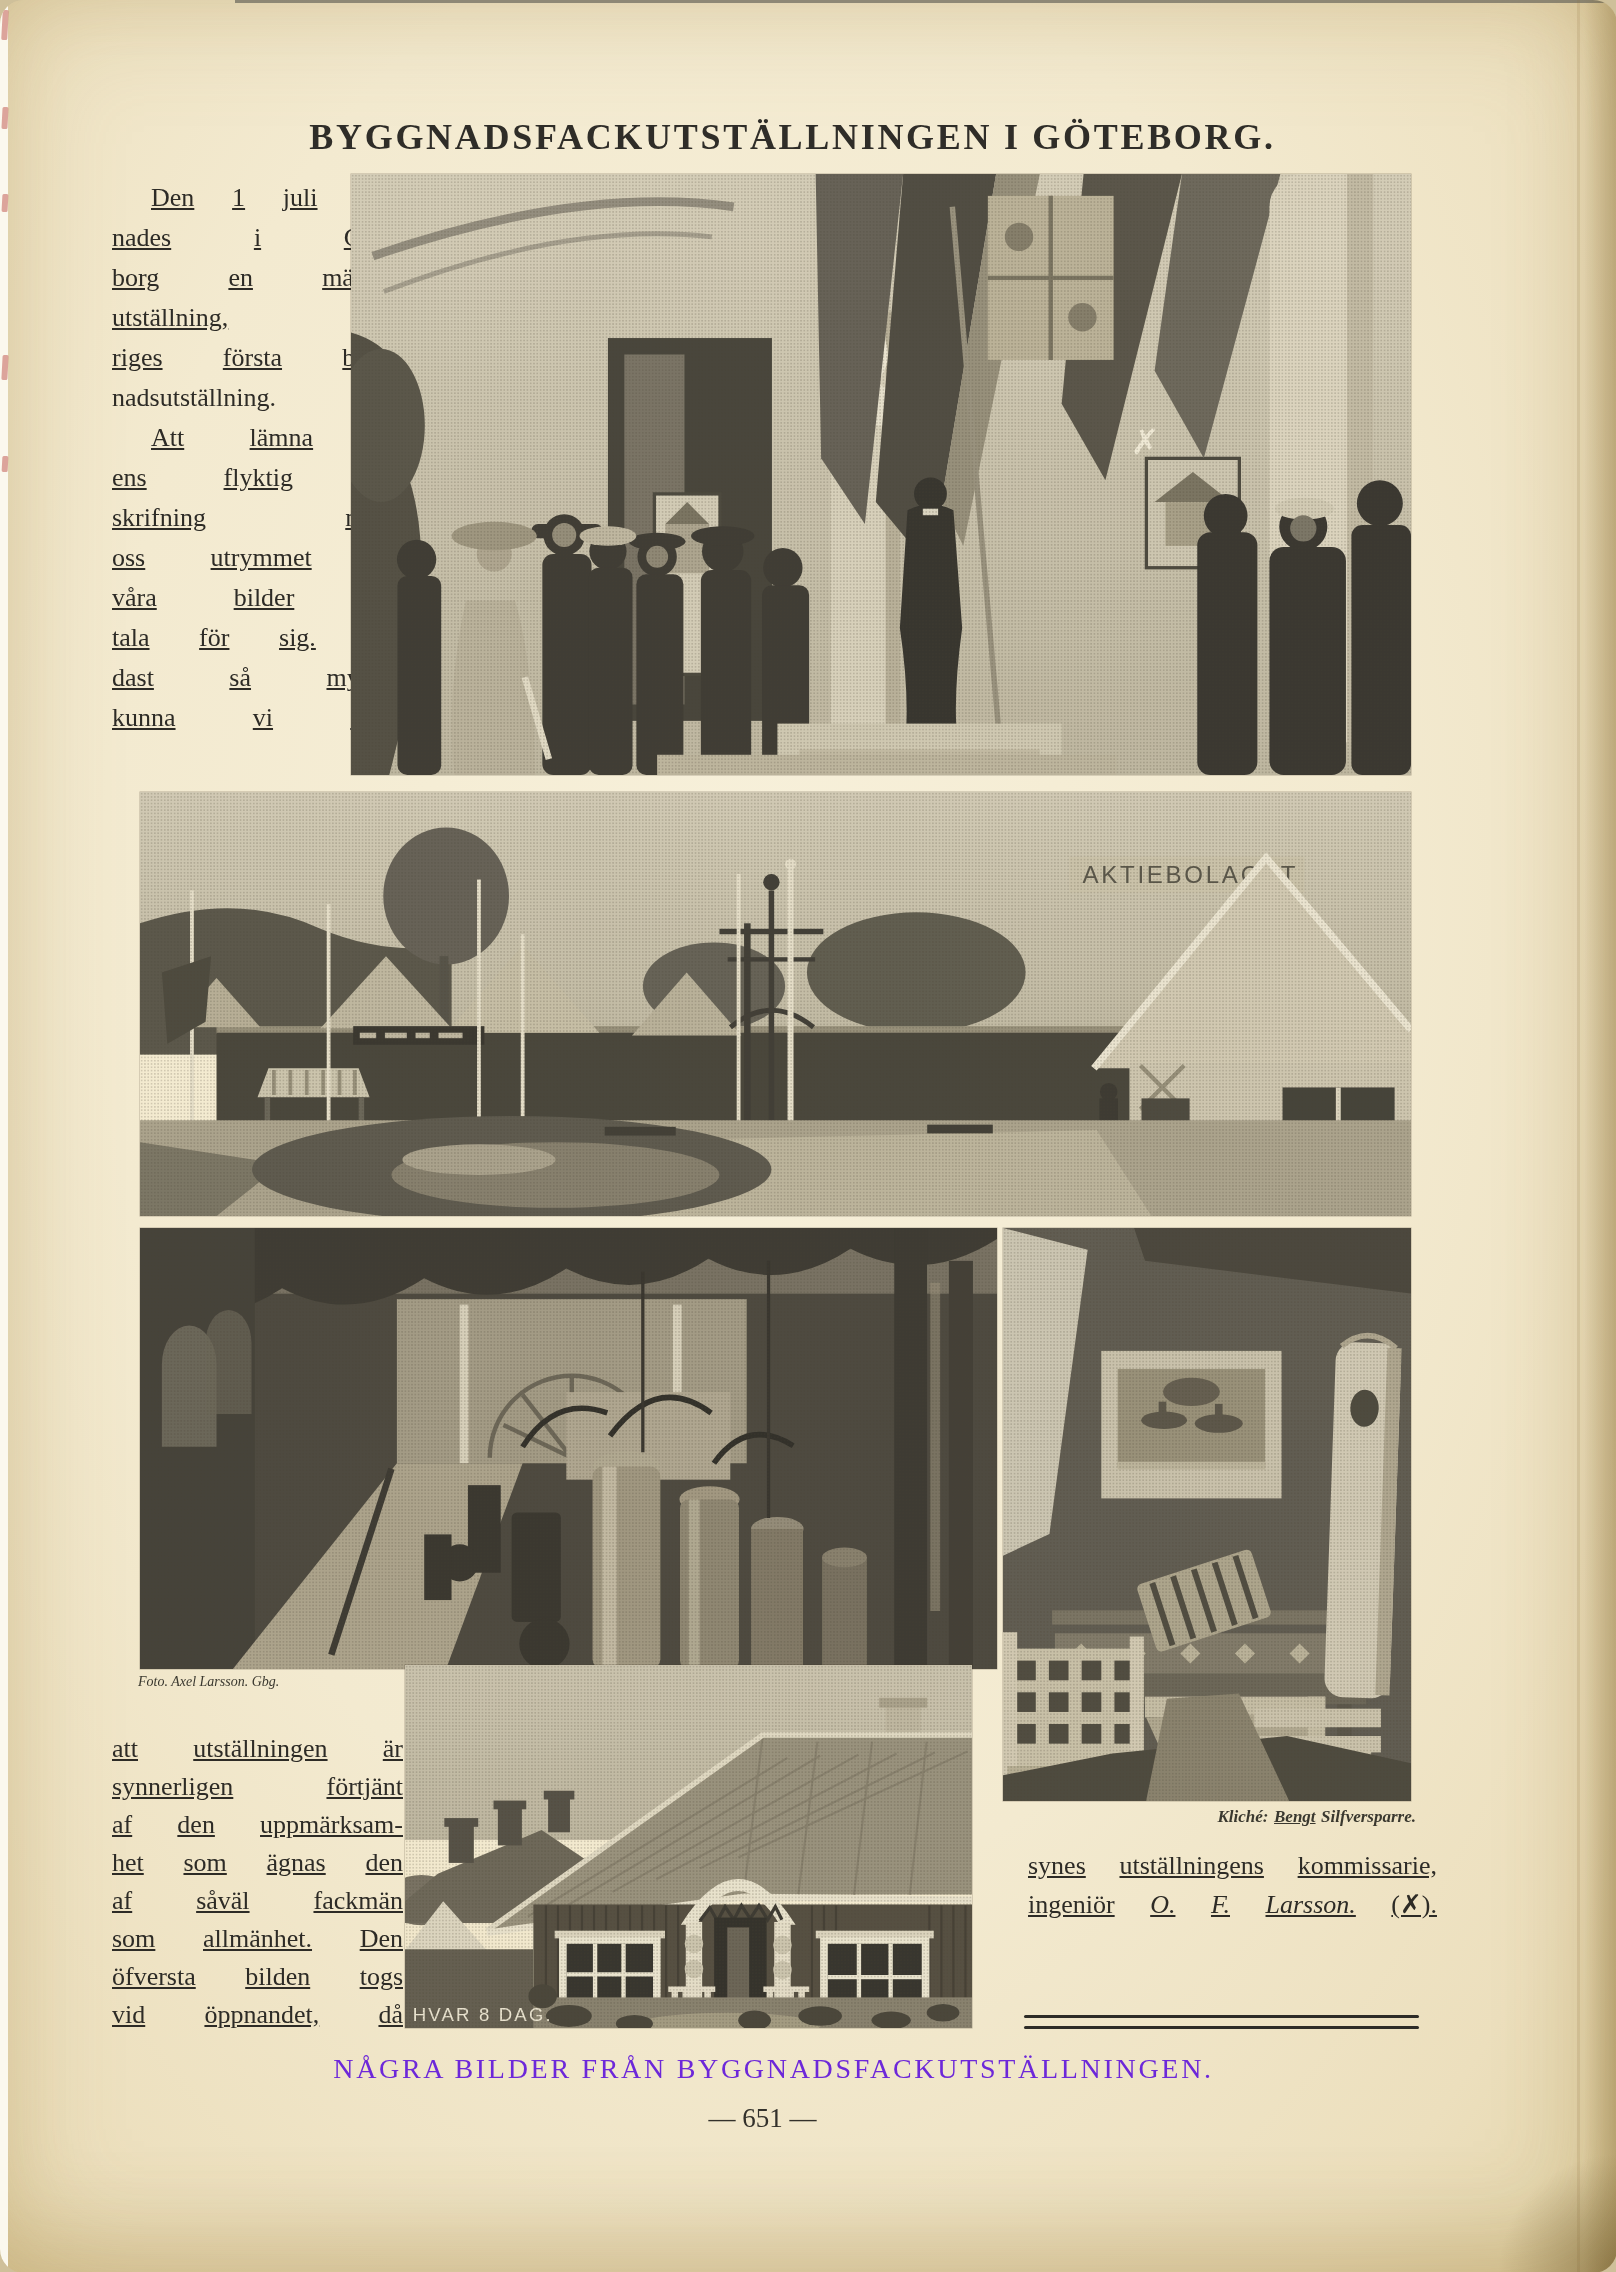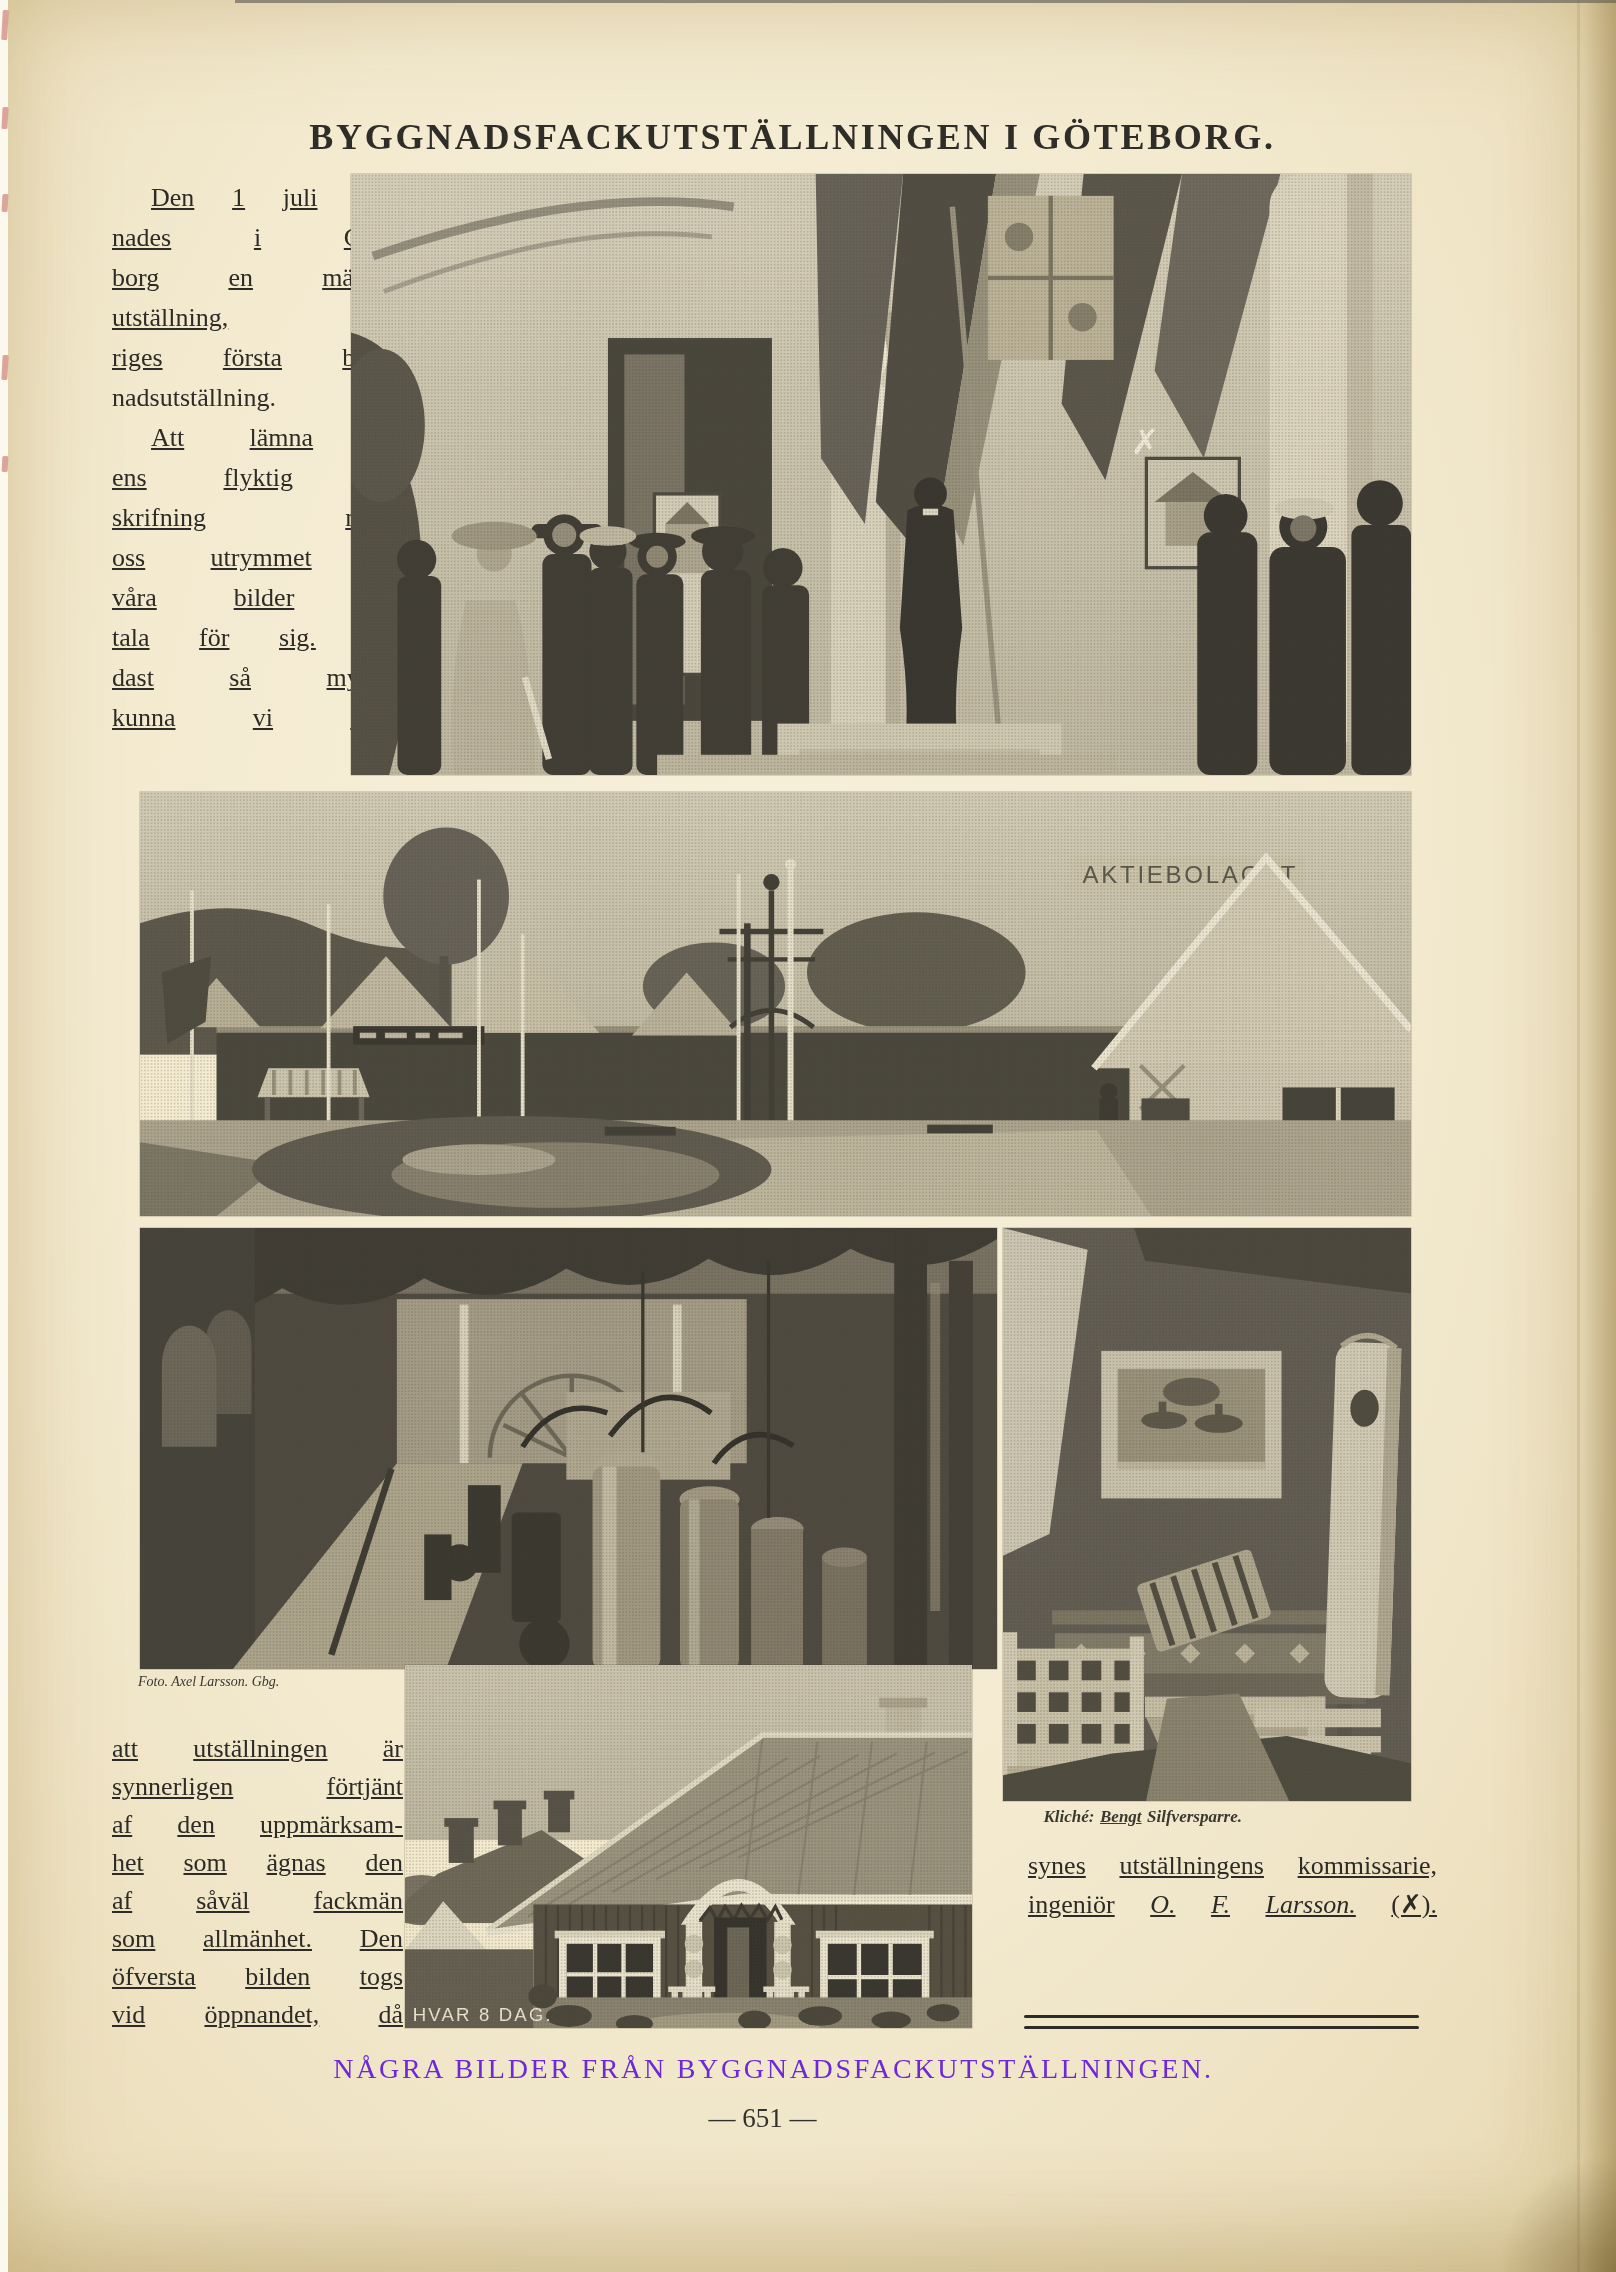--- a/index.html
+++ b/index.html
@@ -1,17 +1,17 @@
 <!DOCTYPE html>
 <html style="font-size:8.7px"><head>
 <meta charset="utf-8">
 <style>
   html,body{margin:0;padding:0;background:#cfc09a;}
   #stage{position:relative;width:1617px;height:2273px;overflow:hidden;
-         font-family:"Liberation Serif","DejaVu Serif",serif;color:#2d2b26;}
+         font-family:"Liberation Serif","DejaVu Serif",serif;color:#2d2b26;border-radius:24px;}
   .page{position:absolute;inset:0;
         background:radial-gradient(ellipse at 46% 40%, #f7f0da 0%, #f3ead0 52%, #ecdfbd 84%, #e3d5ab 100%);}
   .page::after{content:"";position:absolute;inset:0;pointer-events:none;
         box-shadow:inset 0 0 120px rgba(170,140,70,.30), inset -22px -33px 87px rgba(150,115,45,.22);}
   
   .left-sliver{position:absolute;left:0;top:0;width:8.2px;height:100%;background:#fbf8ee;}
   .top-strip{position:absolute;left:235px;top:0;width:1382px;height:2.7px;background:#6a665b;opacity:.7;}
   .rmark{position:absolute;left:1.6px;width:6px;background:#cf8078;opacity:.7;border-radius:1.6px;transform:rotate(3deg);}
   .fold{position:absolute;left:1577px;top:0;width:2.7px;height:100%;background:rgba(140,115,60,.16);}
   .right-shade{position:absolute;left:1584px;top:0;width:33px;height:100%;
@@ -19,21 +19,21 @@
   .corner-br{position:absolute;right:0;bottom:0;width:120px;height:120px;
         background:radial-gradient(circle at 100% 100%, rgba(90,70,25,.45), rgba(90,70,25,0) 70%);}
   
   .title{position:absolute;left:0;top:92px;width:1585px;text-align:center;
          font-size:36px;letter-spacing:2.7px;color:#2f2d28;white-space:nowrap;}
   .bottom-caption{position:absolute;left:0;top:2053px;width:1547px;text-align:center;
          font-size:28px;letter-spacing:2.7px;color:#6d28d9;white-space:nowrap;}
   .pagenum{position:absolute;left:0;top:2103px;width:1525px;text-align:center;font-size:27px;color:#33312b;}
   .caption{position:absolute;color:#3a382f;}
   .foto{left:138px;top:1674px;font-size:14px;font-style:italic;}
-  .kliche{left:1038px;top:1807px;width:378px;text-align:left;font-size:17px;font-style:italic;font-weight:bold;}
+  .kliche{left:1038px;top:1807px;width:378px;text-align:right;font-size:17px;font-style:italic;font-weight:bold;}
   .kliche span{margin-left:5.5px;}
   .kliche .u{text-decoration:underline;}
   
   .textblock{position:absolute;font-size:26px;}
   .col-top{left:112px;top:178px;width:291px;}
   .col-top .tline{height:40px;line-height:40px;}
   .col-bottom{left:112px;top:1730px;width:291px;}
   .col-bottom .tline{height:38px;line-height:38px;}
   .col-right{left:1028px;top:1846px;width:409px;}
   .col-right .tline{height:39px;line-height:39px;}

